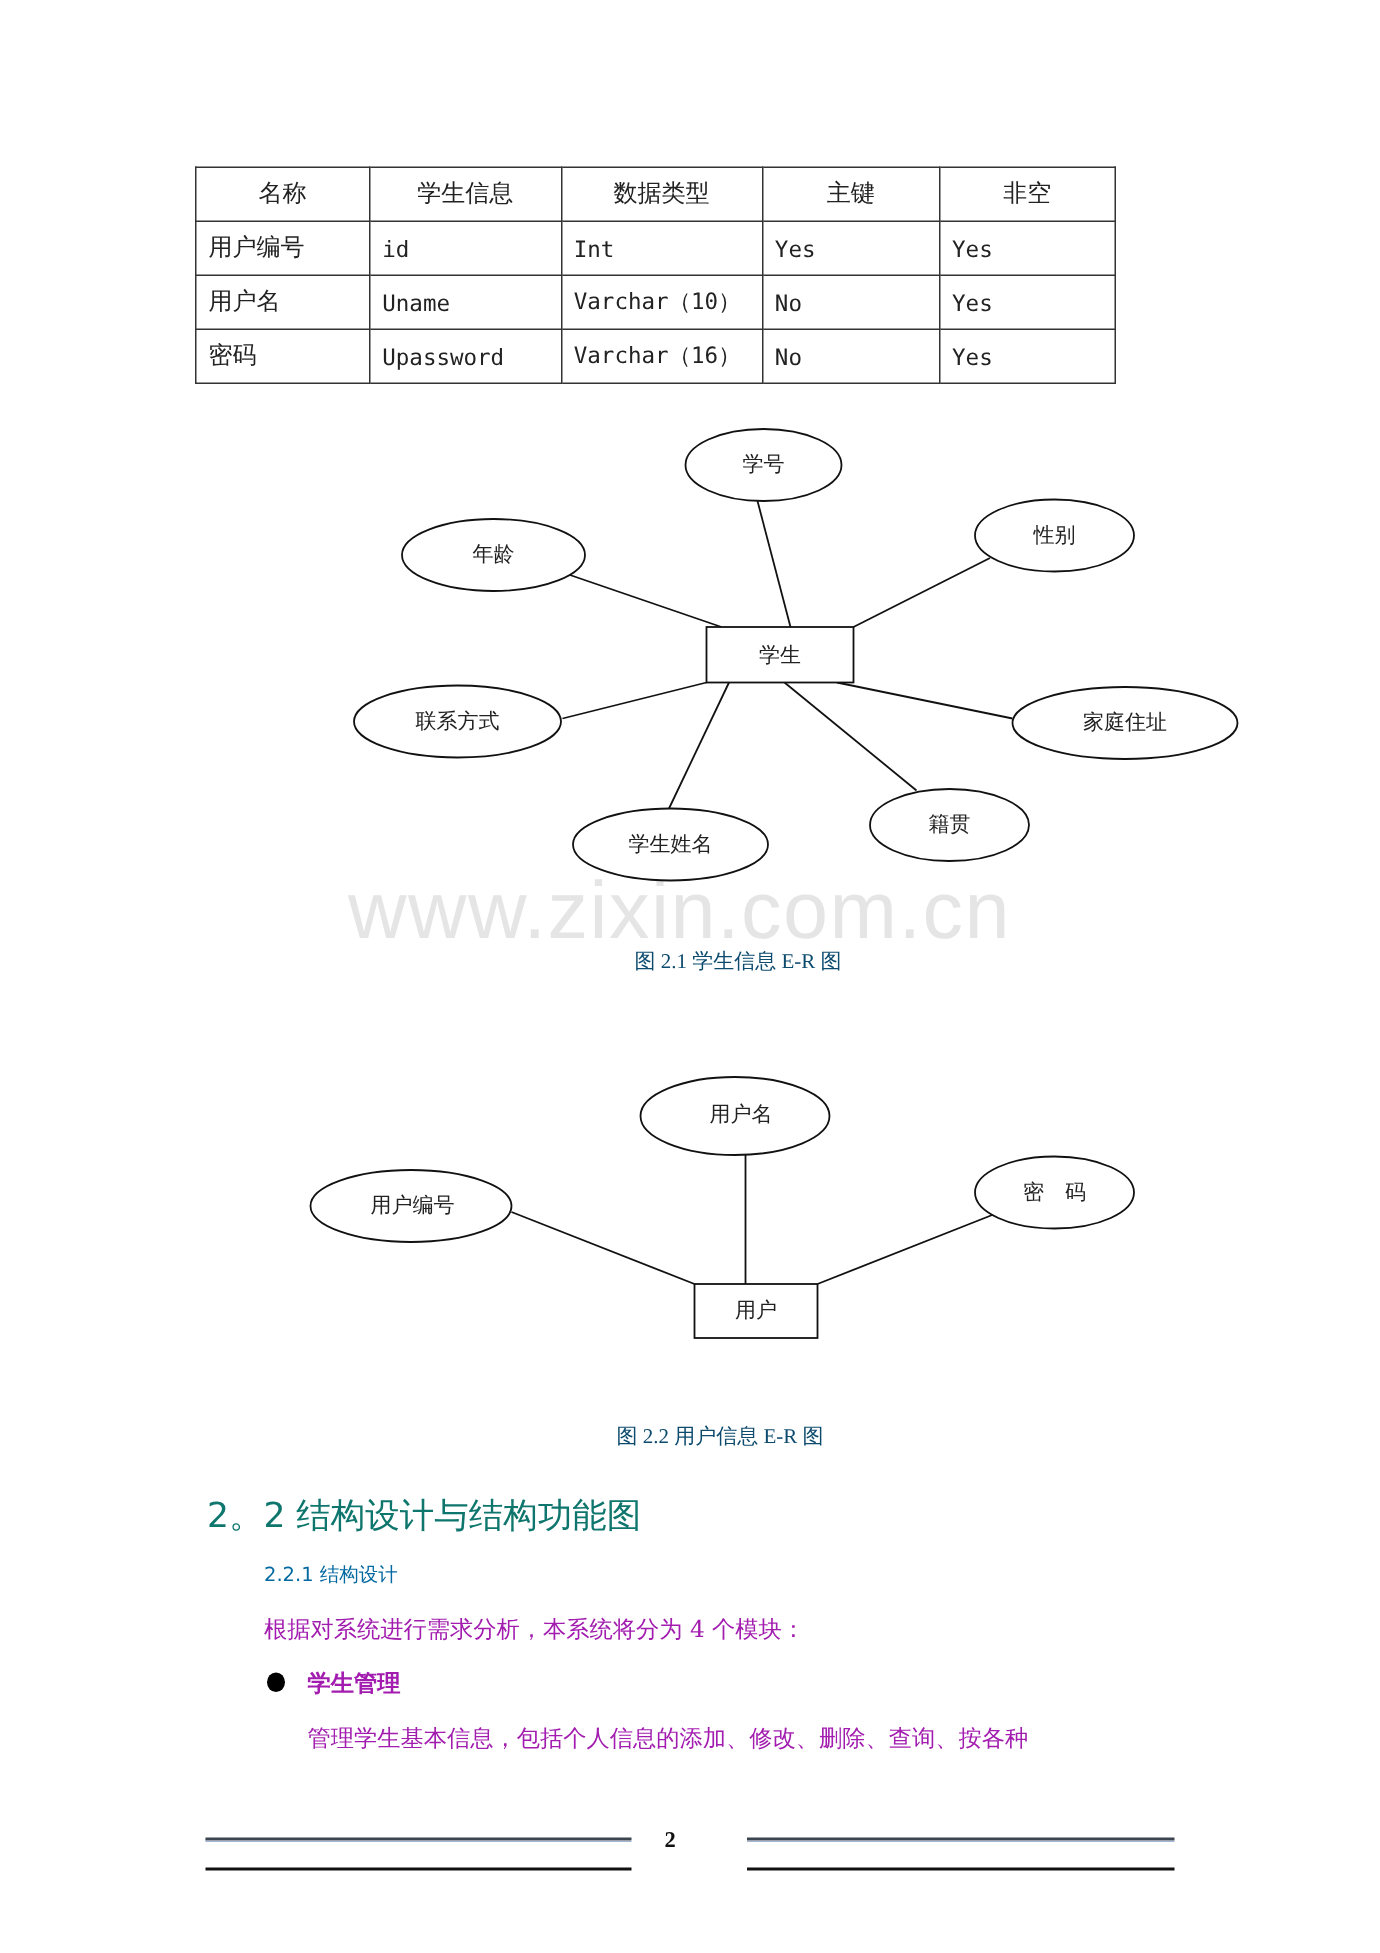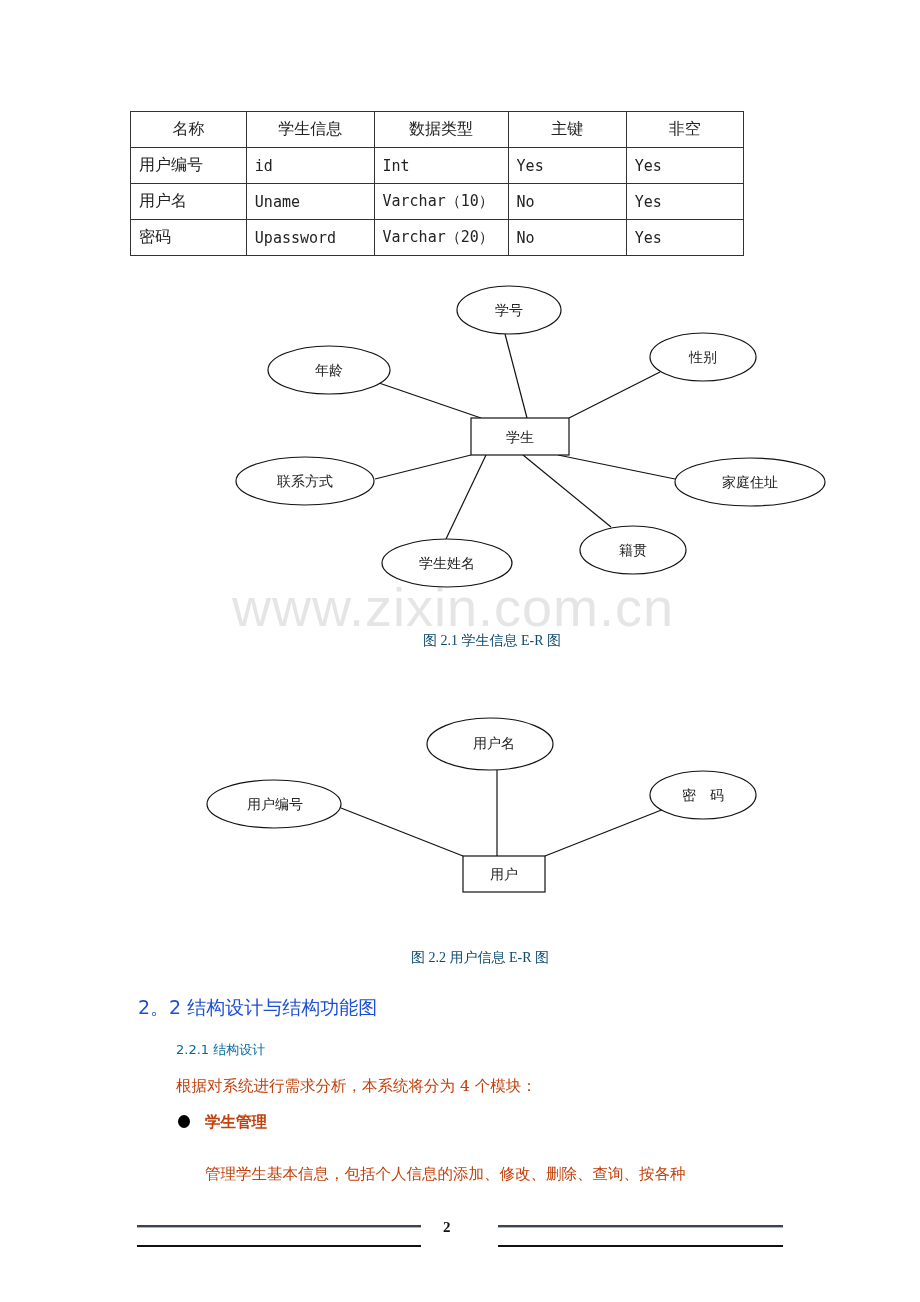--- a/index.html
+++ b/index.html
@@ -18,24 +18,24 @@
 
   svg.er { position: absolute; left: 0; top: 0; }
   svg.er text { font-family: "DejaVu Sans", "Liberation Sans", sans-serif; font-size: 14px; fill: #222; }
 
   .watermark { position: absolute; left: 232px; top: 576px; font-family: "Liberation Sans", "DejaVu Sans", sans-serif;
     font-size: 54px; color: rgba(180,180,180,0.35); letter-spacing: 1px; pointer-events: none; }
 
   .caption { position: absolute; font-family: "Liberation Serif", "DejaVu Serif", serif; font-size: 14px; color: #0c4a6e; }
 
   .h2 { position: absolute; left: 138px; top: 995px; font-family: "DejaVu Sans", "Liberation Sans", sans-serif;
-    font-size: 19px; color: #1d4ed8; }
+    font-size: 23px; color: #0f766e; }
   .h3 { position: absolute; left: 176px; top: 1041px; font-family: "DejaVu Sans", "Liberation Sans", sans-serif;
     font-size: 13px; color: #0369a1; }
-  .para { position: absolute; font-family: "DejaVu Serif", "Liberation Serif", serif; font-size: 15.5px; color: #c2410c; }
+  .para { position: absolute; font-family: "DejaVu Serif", "Liberation Serif", serif; font-size: 15.5px; color: #a21caf; }
   .bullet-dot { position: absolute; left: 178px; top: 1115px; width: 12px; height: 13px; border-radius: 50%; background: #000; }
 
   .footer-line { position: absolute; height: 0; }
   .page-number { position: absolute; left: 443px; top: 1219px; font-family: "Liberation Serif", "DejaVu Serif", serif;
     font-size: 15px; font-weight: bold; color: #111; }
 </style>
 </head>
 <body>
 
 <div class="page">
@@ -59,21 +59,21 @@
     <tr>
       <td class="cn">用户名</td>
       <td>Uname</td>
       <td>Varchar（10）</td>
       <td>No</td>
       <td>Yes</td>
     </tr>
     <tr>
       <td class="cn">密码</td>
       <td>Upassword</td>
-      <td>Varchar（20）</td>
+      <td>Varchar（16）</td>
       <td>No</td>
       <td>Yes</td>
     </tr>
   </tbody>
     </table>
 
   <div class="watermark">www.zixin.com.cn</div>
 
   <svg class="er" width="920" height="1302" viewBox="0 0 920 1302">
     <g stroke="#111" stroke-width="1.2" fill="none">
@@ -124,20 +124,20 @@
   </svg>
 
   <div class="caption" style="left:423px; top:632px;">图 2.1  学生信息 E-R 图</div>
   <div class="caption" style="left:411px; top:949px;">图 2.2  用户信息 E-R 图</div>
 
   <div class="h2">2。2  结构设计与结构功能图</div>
   <div class="h3">2.2.1  结构设计</div>
   <div class="para" style="left:176px; top:1076px;">根据对系统进行需求分析，本系统将分为 4 个模块：</div>
   <div class="bullet-dot"></div>
   <div class="para" style="left:205px; top:1112px;font-weight:bold;">学生管理</div>
-  <div class="para" style="left:205px; top:1149px;margin-top:15px;">管理学生基本信息，包括个人信息的添加、修改、删除、查询、按各种</div>
+  <div class="para" style="left:205px; top:1149px;">管理学生基本信息，包括个人信息的添加、修改、删除、查询、按各种</div>
 
   <div class="footer-line" style="left:137px; top:1225px; width:284px; border-top:2px solid #3a4550; box-shadow:0 1px 0 #9fb6d4;"></div>
   <div class="footer-line" style="left:498px; top:1225px; width:285px; border-top:2px solid #3a4550; box-shadow:0 1px 0 #9fb6d4;"></div>
   <div class="footer-line" style="left:137px; top:1245px; width:284px; border-top:2px solid #111;"></div>
   <div class="footer-line" style="left:498px; top:1245px; width:285px; border-top:2px solid #111;"></div>
   <div class="page-number">2</div>
 </div>
 
 </body></html>

